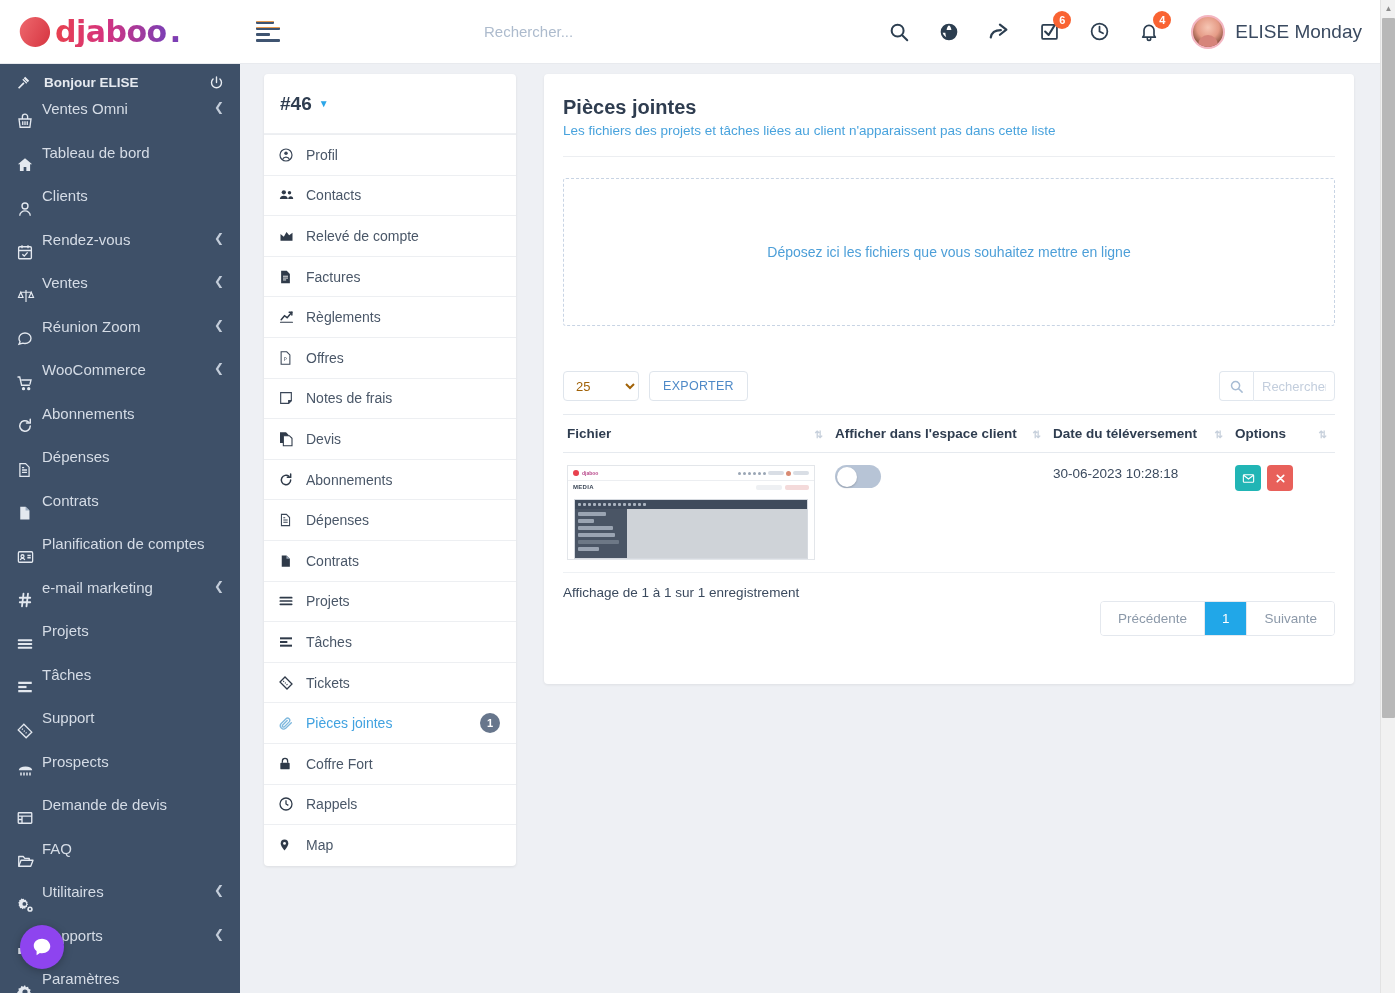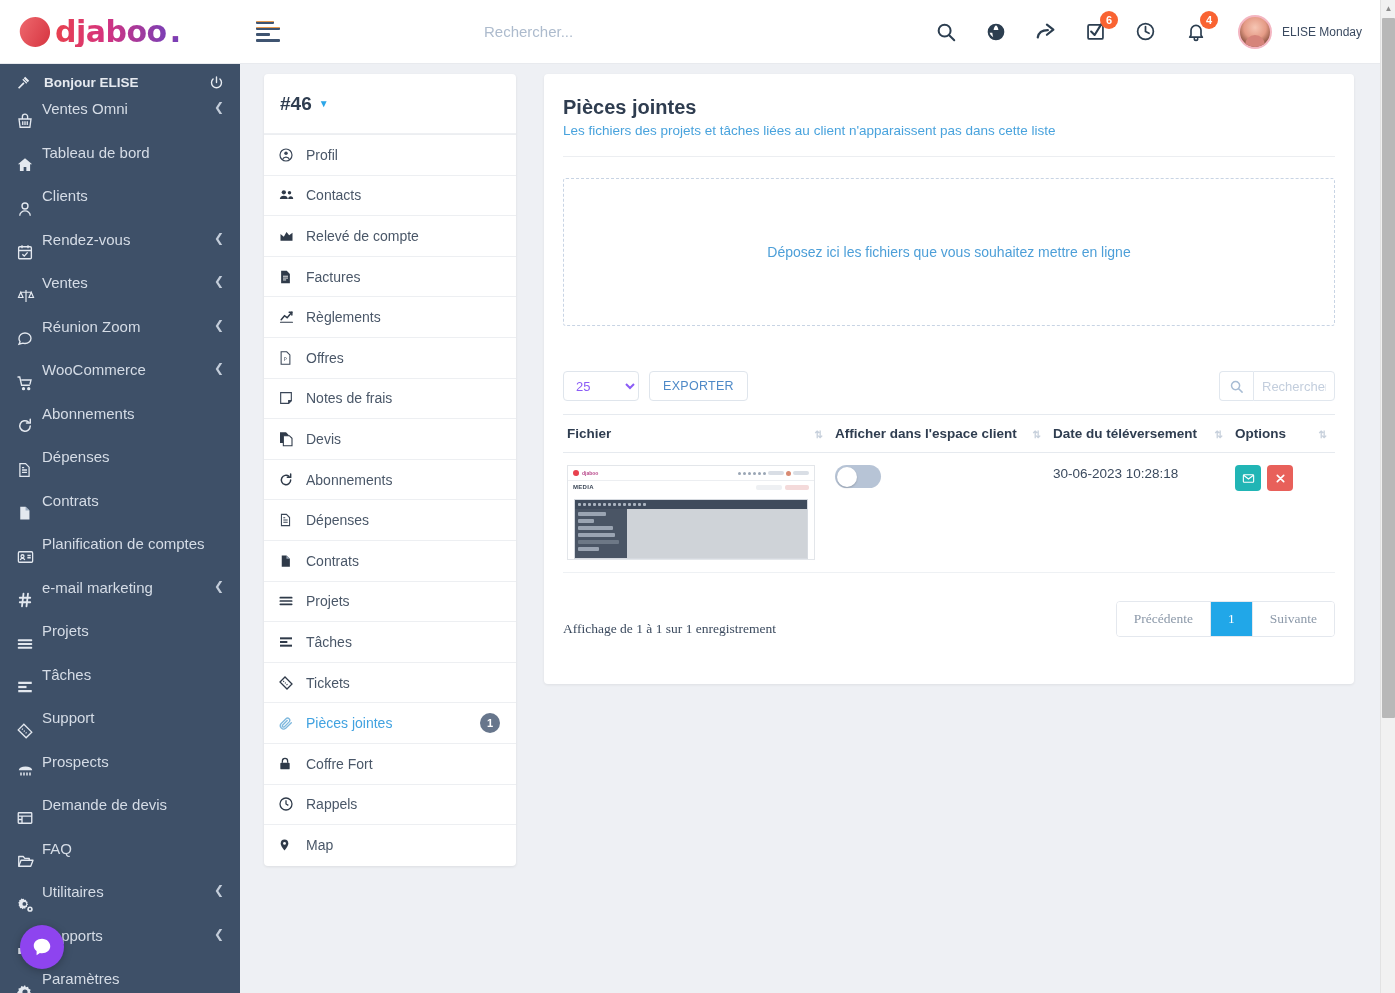--- a/index.html
+++ b/index.html
@@ -68,21 +68,21 @@
   .user-area { display: flex; align-items: center; gap: 10px; cursor: pointer; margin-left: 4px;}
   .avatar {
     width: 34px; height: 34px; border-radius: 50%;
     background: radial-gradient(circle at 50% 35%, #f6c6b4 0%, #e59b86 45%, #8d5542 75%, #5d3228 100%);
     border: 2px solid #f4b6c2; overflow: hidden; position: relative;
   }
   .avatar::after {
     content: ""; position: absolute; left: 50%; top: 62%; transform: translateX(-50%);
     width: 20px; height: 16px; border-radius: 10px 10px 0 0; background: #d6847a;
   }
-  .user-name { font-size: 12px; color: #3a4a60; }
+  .user-name { font-size: 19px; color: #3a4a60; }
 
   
   .scrollbar { position: absolute; top: 0; right: 0; width: 15px; height: 993px; background: #f1f1f1; border-left: 1px solid #e2e2e2; z-index: 40; }
   .scroll-up { width: 15px; height: 17px; display: flex; align-items: center; justify-content: center; font-size: 8px; color: #8c8c8c; }
   .scroll-thumb { position: absolute; top: 18px; left: 1px; width: 13px; height: 700px; background: #b8b8b8; border-radius: 1px; }
 
   
   .sidebar {
     position: absolute; top: 64px; left: 0; width: 240px; height: 929px;
     background: #3e5068; overflow: hidden; z-index: 15;
@@ -138,21 +138,21 @@
   .dropzone {
     height: 148px; border: 1px dashed #c8d4e4; border-radius: 3px;
     display: flex; align-items: center; justify-content: center;
     font-size: 14px; color: #4d9fd8;
     background: #fff;
   }
 
   .tbl-toolbar { display: flex; align-items: center; margin-top: 45px; }
   .len-select {
     height: 30px; width: 76px; border: 1px solid #dfe5ec; border-radius: 4px;
-    font-size: 13px; color: #8b5cf6; padding: 0 6px 0 8px;
+    font-size: 13px; color: #a16207; padding: 0 6px 0 8px;
     background: #fff; font-family: "Liberation Sans", sans-serif; outline: none;
   }
   .export-btn {
     height: 30px; margin-left: 10px; padding: 0 13px; border: 1px solid #dfe5ec;
     border-radius: 4px; background: #fff; color: #4e89c7; font-size: 12.5px;
     letter-spacing: .3px; cursor: pointer; font-family: "Liberation Sans", sans-serif;
   }
   .tbl-search { margin-left: auto; display: flex; height: 30px; }
   .ts-ico {
     width: 34px; border: 1px solid #e1e7ee; border-right: none;
@@ -208,21 +208,21 @@
   }
   .date-cell { font-size: 13.5px; color: #3b4a5e; white-space: nowrap; }
   .opt-btns { display: flex; gap: 6px; }
   .obtn {
     width: 26px; height: 26px; border-radius: 4px; border: none; cursor: pointer;
     display: flex; align-items: center; justify-content: center; color: #fff;
   }
   .obtn.mail { background: #21b5b5; }
   .obtn.del { background: #e8605a; }
 
-  .tbl-footer { display: flex; align-items: flex-end; margin-top: 12px; font-family: Liberation Serif, serif; }
+  .tbl-footer { display: flex; align-items: flex-start; margin-top: 12px; }
   .tbl-info { font-size: 13.5px; color: #3b4a5e; }
   .pager { margin-left: auto; display: flex; border: 1px solid #e4e8ee; border-radius: 4px; overflow: hidden; margin-top: 16px; }
   .pg {
     padding: 9px 17px; font-size: 13.5px; color: #8c99a9; background: #fff;
     cursor: pointer; border-right: 1px solid #e4e8ee;
   }
   .pg:last-child { border-right: none; }
   .pg.active { background: #21a7e8; color: #fff; }
 
   

